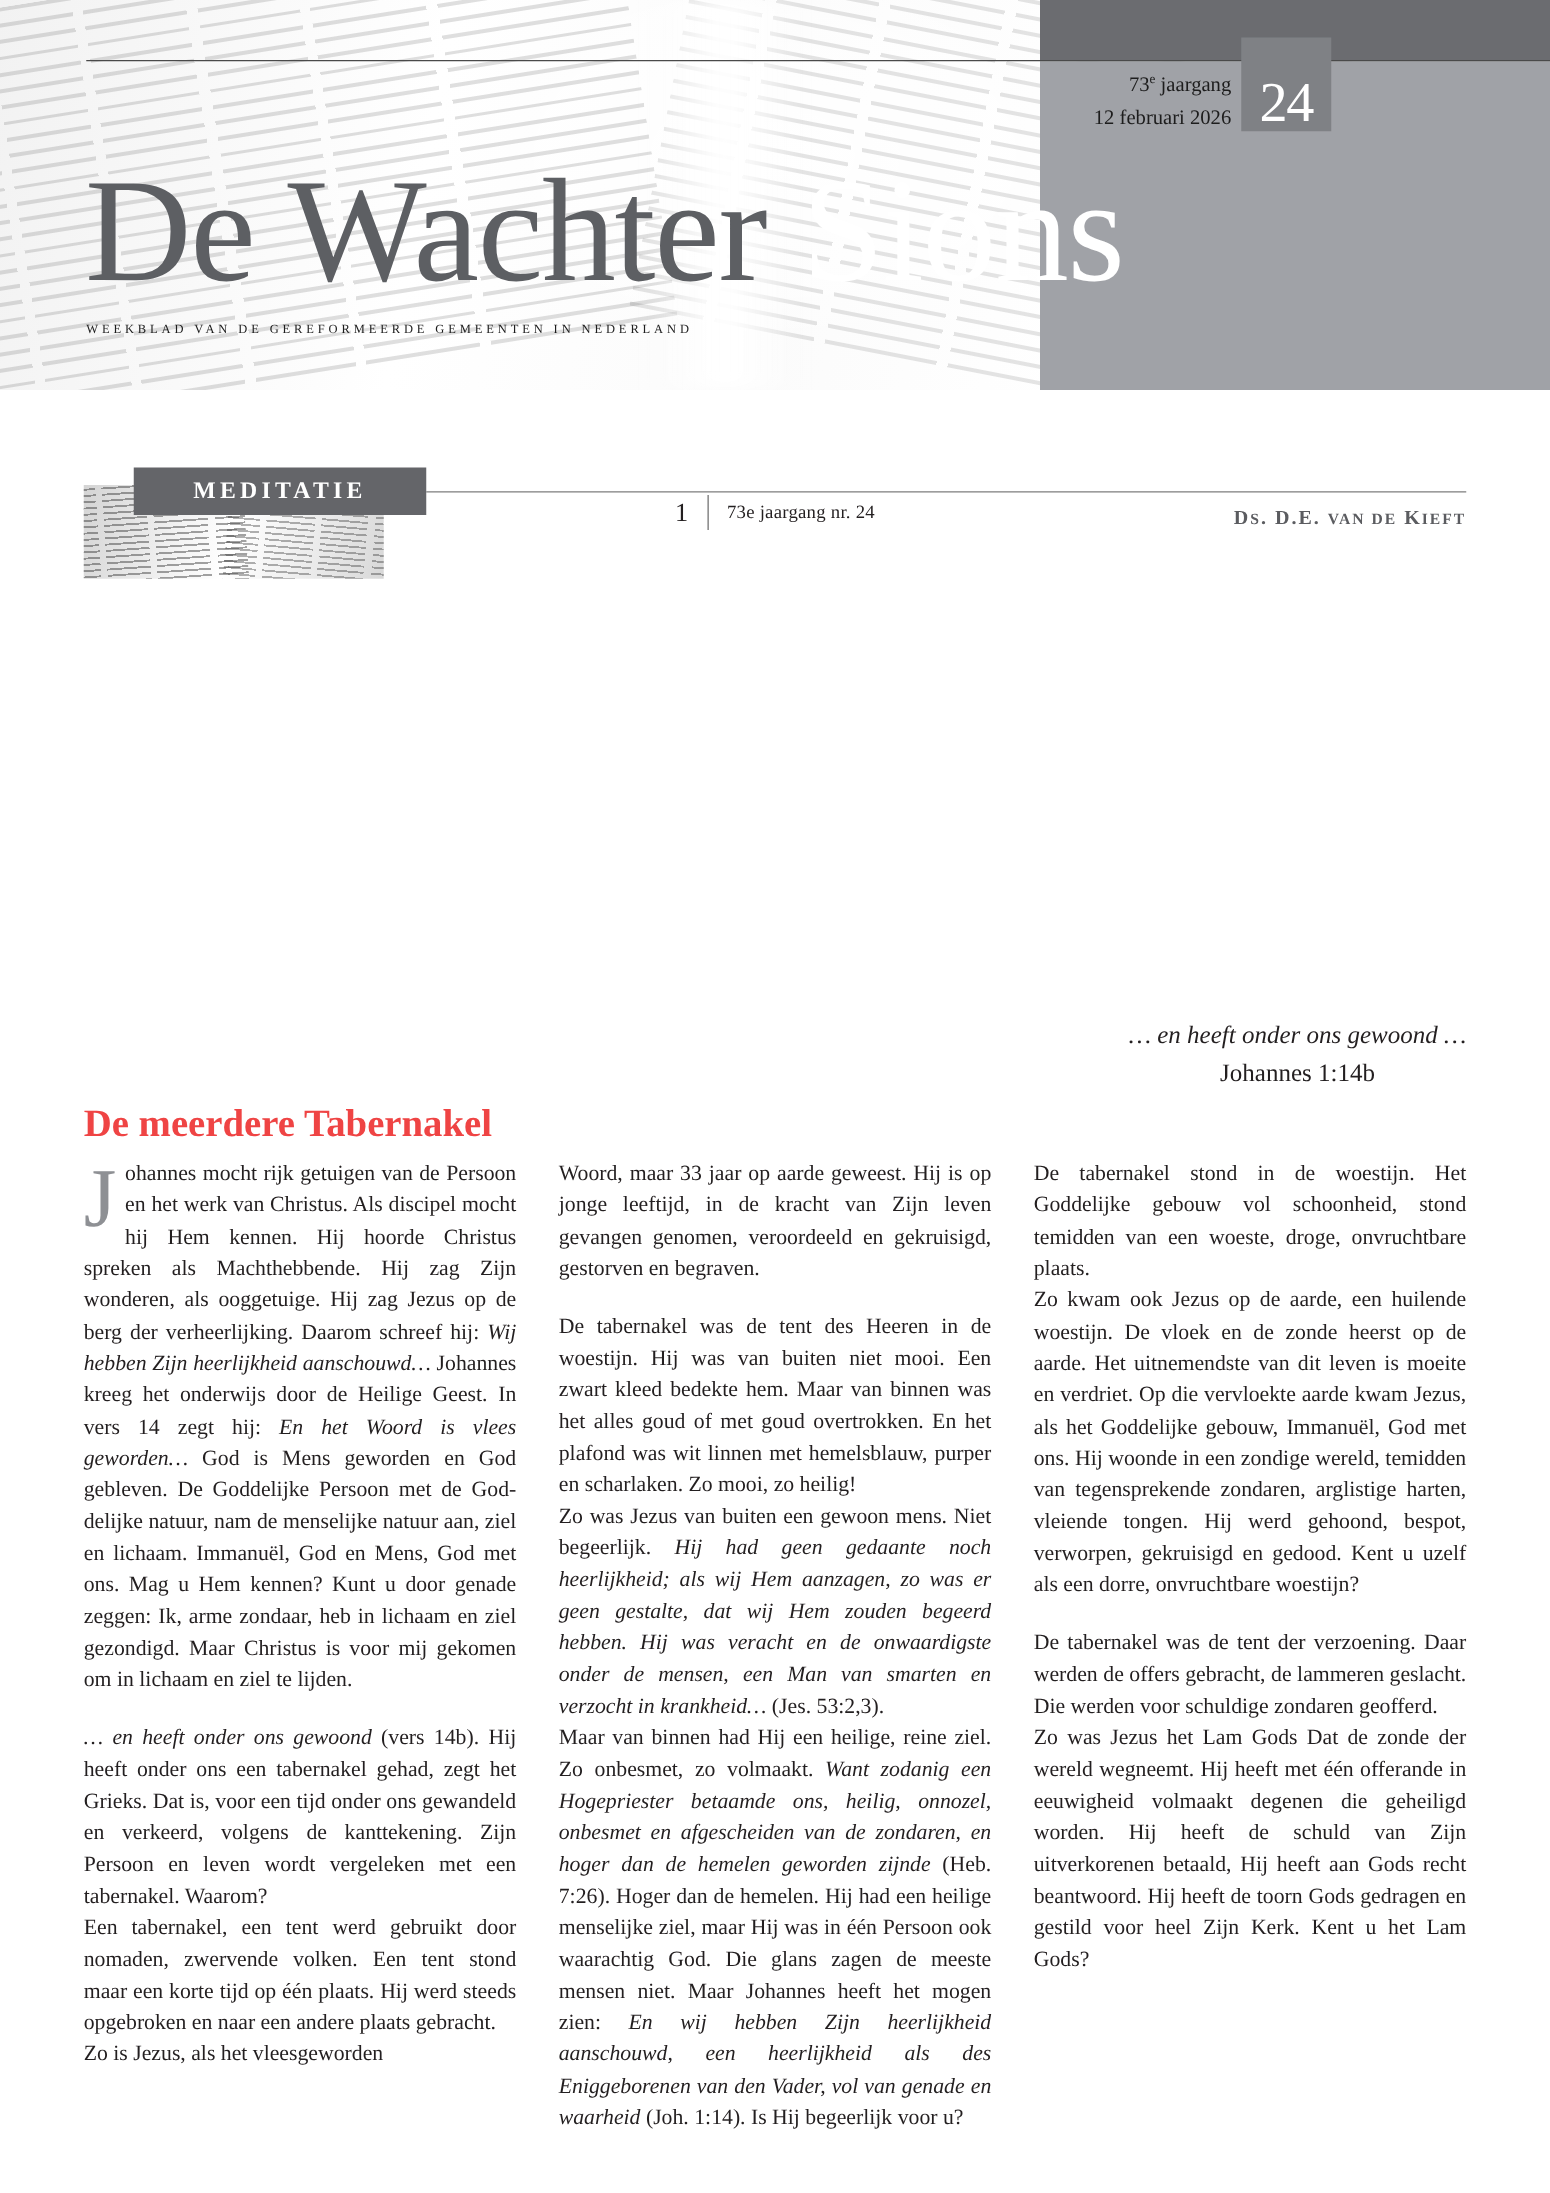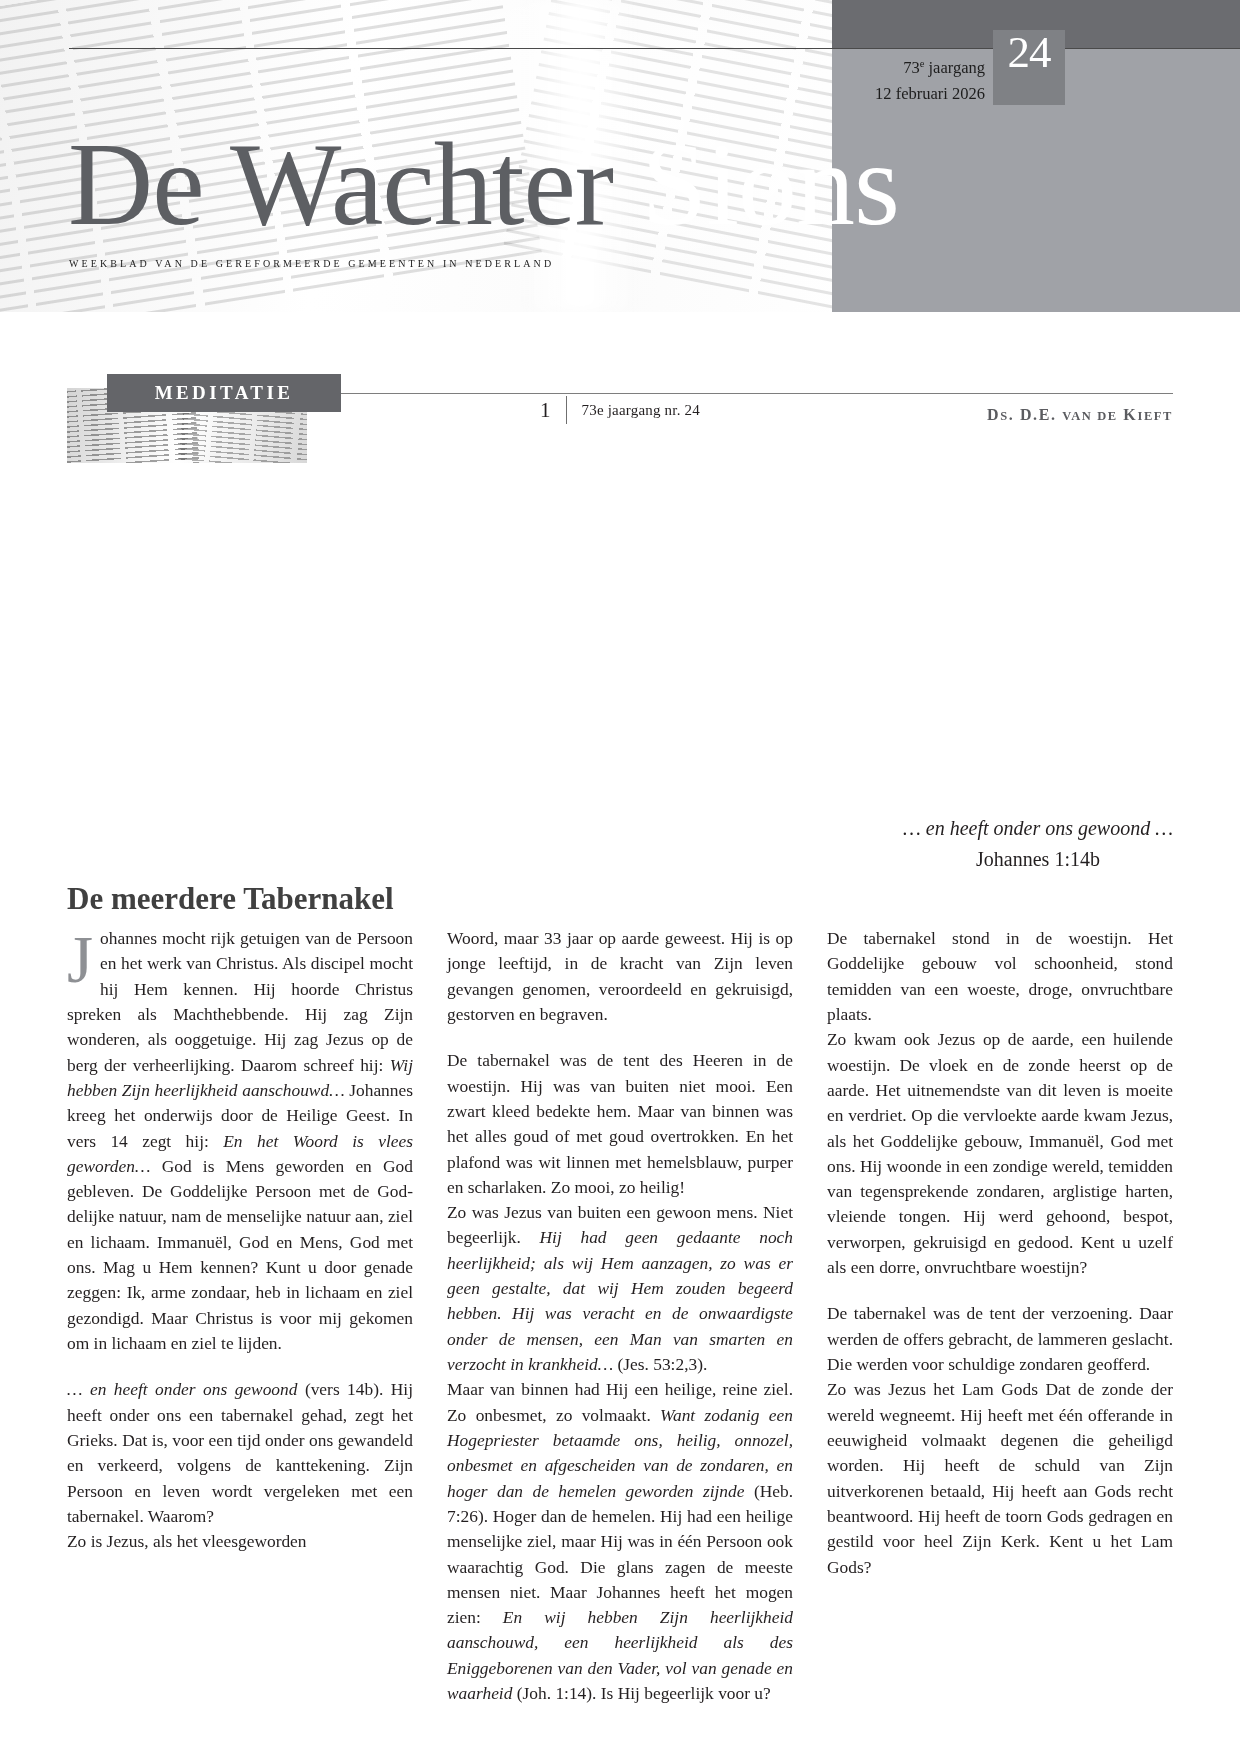--- a/index.html
+++ b/index.html
@@ -94,21 +94,21 @@
     position: absolute;
     left: 832px; top: 49px; width: 408px; height: 263px;
     background: #a0a2a7;
     z-index: 3;
   }
   .mast-issue-box {
     position: absolute;
     left: 993px; top: 30px; width: 72px; height: 75px;
     background: #7f8185;
     z-index: 6;
-    display: flex; align-items: flex-start; justify-content: center;
+    display: flex; align-items: flex-end; justify-content: center;
   }
   .mast-issue-num {
     font-size: 45px;
     color: #ffffff;
     line-height: 1;
     letter-spacing: -1px;
   }
   .mast-meta {
     position: absolute;
     left: 700px; top: 55px; width: 285px;
@@ -215,21 +215,21 @@
     color: #231f20;
     z-index: 5;
   }
   .scripture .ref { font-style: normal; }
   .scripture .txt { font-style: italic; }
 
   .headline {
     position: absolute;
     left: 67px; top: 494px;
     font-size: 31px;
-    color: #404040;
+    color: #ef4444;
     letter-spacing: 0px;
     z-index: 5;
   }
 
   
   .cols {
     position: absolute;
     left: 67px; top: 560px;
     width: 1106px;
     display: flex;
@@ -308,20 +308,21 @@
     <div class="txt">… en heeft onder ons gewoond …</div>
     <div class="ref">Johannes 1:14b</div>
   </div>
 
   <h1 class="headline">De meerdere Tabernakel</h1>
 
   <div class="cols">
     <div class="col">
         <p class="dropcap">Johannes mocht rijk getuigen van de Persoon en het werk van Christus. Als discipel mocht hij Hem kennen. Hij hoorde Chris­tus spreken als Machthebbende. Hij zag Zijn wonderen, als ooggetuige. Hij zag Jezus op de berg der ver­heerlijking. Daarom schreef hij: <i>Wij hebben Zijn heerlijkheid aanschouwd…</i> Johannes kreeg het onderwijs door de Heilige Geest. In vers 14 zegt hij: <i>En het Woord is vlees geworden…</i> God is Mens geworden en God gebleven. De Goddelijke Persoon met de God­delijke natuur, nam de menselijke natuur aan, ziel en lichaam. Imma­nuël, God en Mens, God met ons. Mag u Hem kennen? Kunt u door genade zeggen: Ik, arme zondaar, heb in lichaam en ziel gezondigd. Maar Christus is voor mij gekomen om in lichaam en ziel te lijden.</p>
         <p class="gap"><i>… en heeft onder ons gewoond</i> (vers 14b). Hij heeft onder ons een taber­nakel gehad, zegt het Grieks. Dat is, voor een tijd onder ons gewandeld en verkeerd, volgens de kantteke­ning. Zijn Persoon en leven wordt vergeleken met een tabernakel. Waarom?</p>
+        <p>Een tabernakel, een tent werd ge­bruikt door nomaden, zwervende volken. Een tent stond maar een korte tijd op één plaats. Hij werd steeds opgebroken en naar een an­dere plaats gebracht.</p>
         <p>Zo is Jezus, als het vleesgeworden</p>
       </div>
     <div class="col">
         <p>Woord, maar 33 jaar op aarde ge­weest. Hij is op jonge leeftijd, in de kracht van Zijn leven gevangen ge­nomen, veroordeeld en gekruisigd, gestorven en begraven.</p>
         <p class="gap">De tabernakel was de tent des Hee­ren in de woestijn. Hij was van buiten niet mooi. Een zwart kleed bedekte hem. Maar van binnen was het alles goud of met goud over­trokken. En het plafond was wit linnen met hemelsblauw, purper en scharlaken. Zo mooi, zo heilig!</p>
         <p>Zo was Jezus van buiten een ge­woon mens. Niet begeerlijk. <i>Hij had geen gedaante noch heerlijkheid; als wij Hem aanzagen, zo was er geen gestalte, dat wij Hem zouden begeerd hebben. Hij was veracht en de onwaardigste onder de mensen, een Man van smarten en verzocht in krankheid…</i> (Jes. 53:2,3).</p>
         <p>Maar van binnen had Hij een heili­ge, reine ziel. Zo onbesmet, zo vol­maakt. <i>Want zodanig een Hogepriester betaamde ons, heilig, onnozel, onbesmet en afgescheiden van de zondaren, en hoger dan de hemelen geworden zijnde</i> (Heb. 7:26). Hoger dan de hemelen. Hij had een heilige menselijke ziel, maar Hij was in één Persoon ook waarachtig God. Die glans zagen de meeste mensen niet. Maar Johannes heeft het mogen zien: <i>En wij heb­ben Zijn heerlijkheid aanschouwd, een heerlijkheid als des Eniggeborenen van den Vader, vol van genade en waarheid</i> (Joh. 1:14). Is Hij begeerlijk voor u?</p>
       </div>
     <div class="col">
         <p>De tabernakel stond in de woestijn. Het Goddelijke gebouw vol schoon­heid, stond temidden van een woes­te, droge, onvruchtbare plaats.</p>

